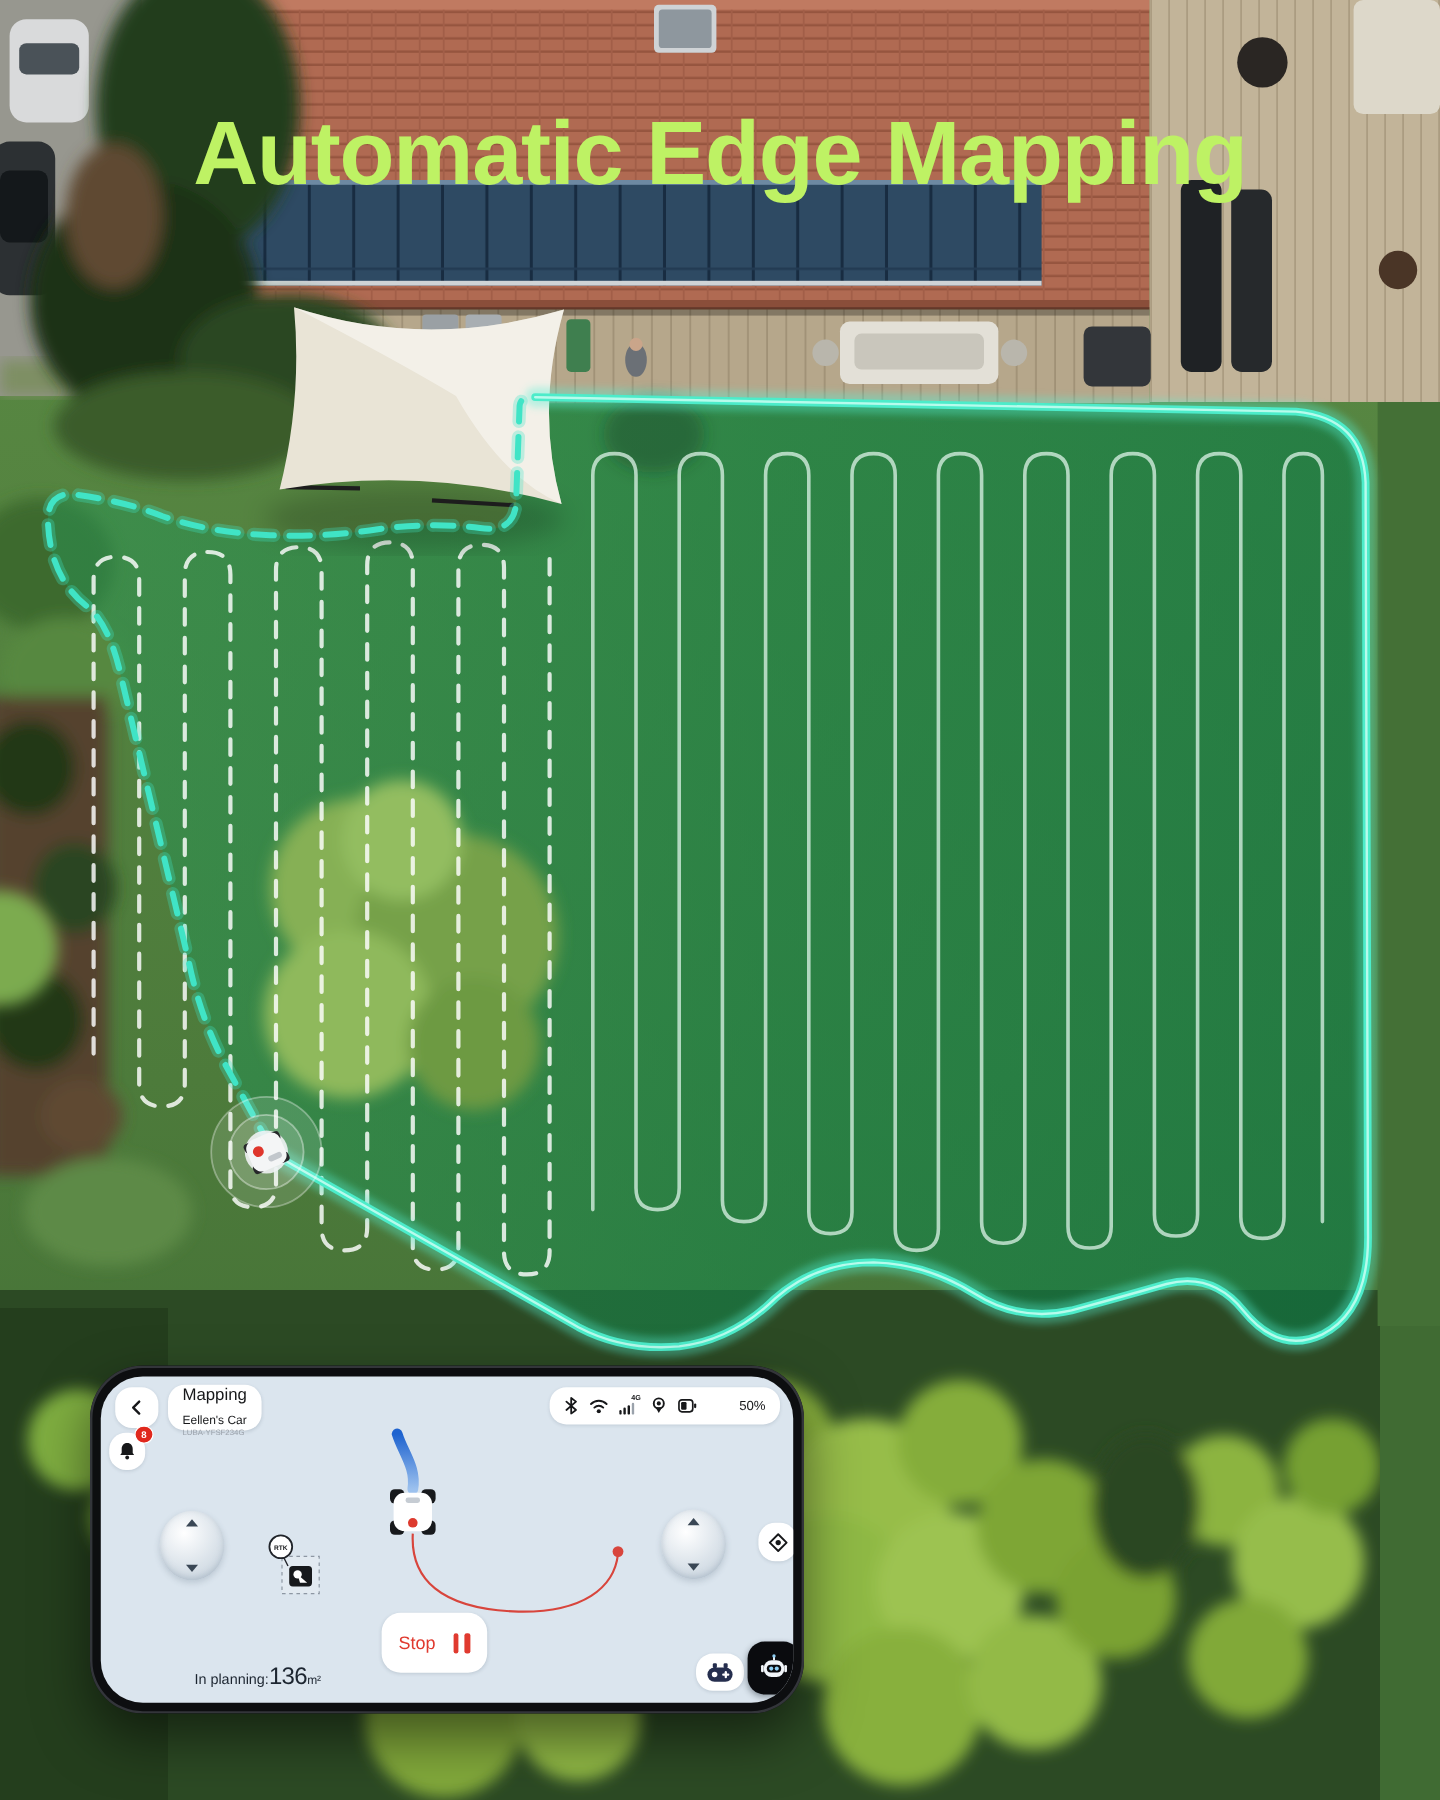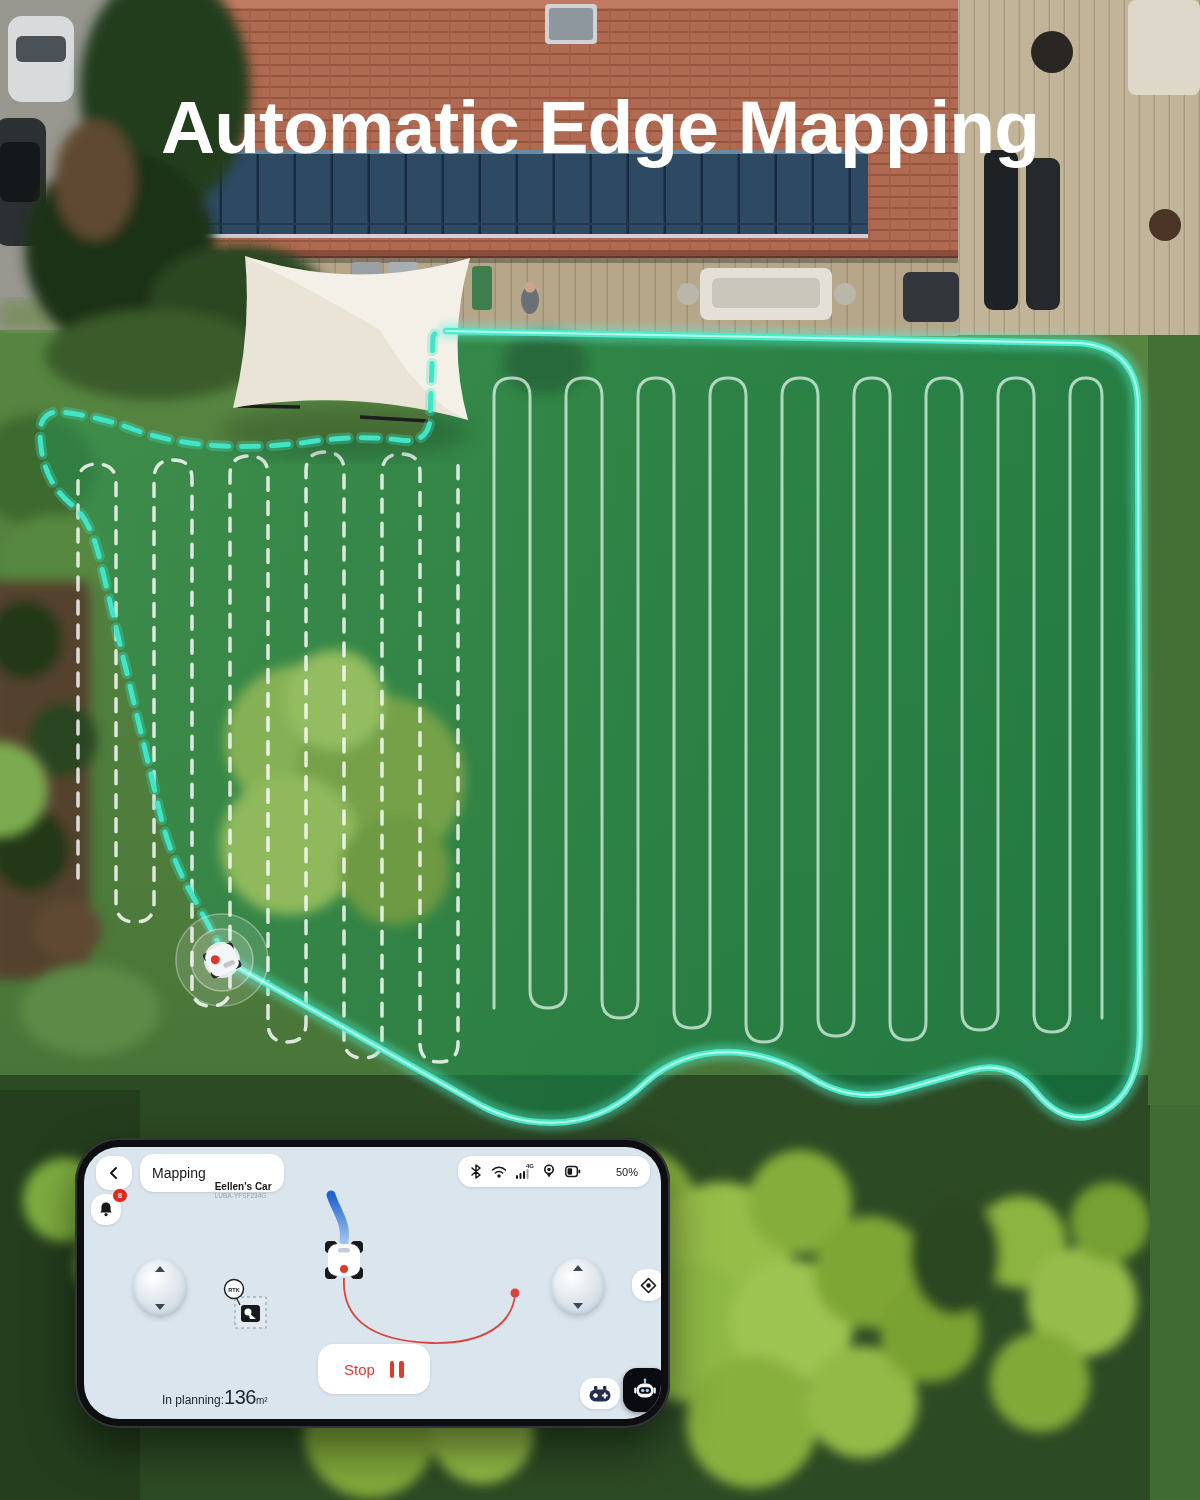--- a/index.html
+++ b/index.html
@@ -1,55 +1,55 @@
 <!DOCTYPE html>
 <html><head>
 <meta charset="utf-8">
 <style>
   html,body{margin:0;padding:0;background:#000;}
   .canvas{position:relative;width:1200px;height:1500px;overflow:hidden;
           font-family:"Liberation Sans",sans-serif;background:#4f7d3d;}
   .scene{position:absolute;inset:0;}
   
   .title{position:absolute;top:84px;left:0;width:100%;text-align:center;
-         font-size:75px;font-weight:bold;letter-spacing:-1px;color:#ffffff;}
+         font-size:75px;font-weight:bold;letter-spacing:-1px;color:#bef264;}
   
   .phone{position:absolute;left:75px;top:1138px;width:595px;height:290px;
          background:#0d0e10;border-radius:44px;padding:9px;box-sizing:border-box;
          box-shadow:0 20px 45px rgba(0,0,0,.5), inset 0 0 0 2px #33353a;}
   .screen{position:relative;width:100%;height:100%;background:#dbe5ee;
           border-radius:35px;overflow:hidden;}
   .pill{position:absolute;background:#fff;border-radius:14px;
         box-shadow:0 1px 3px rgba(40,60,80,.15);}
   .back-btn{left:12px;top:9px;width:36px;height:34px;display:flex;align-items:center;justify-content:center;border:none;}
-  .title-pill{left:56px;top:7px;height:38px;display:flex;align-items:center;gap:9px;padding:0 12px;}
+  .title-pill{left:56px;top:7px;height:38px;display:flex;align-items:center;gap:9px;padding:0 12px;flex-direction:column;}
   .mapping-label{font-size:14px;color:#17181a;}
   .device-block{display:flex;flex-direction:column;line-height:1.15;}
-  .device-name{font-size:10px;font-weight:bold;color:#17181a;margin-top:34px;}
+  .device-name{font-size:10px;font-weight:normal;color:#17181a;}
   .device-model{font-size:6.5px;color:#9aa2ab;}
   .status-pill{right:11px;top:9px;height:31px;display:flex;align-items:center;gap:9px;padding:0 12px;}
   .status-pill svg{display:block;}
   .cell-wrap{position:relative;width:17px;height:15px;}
   .cell-label{position:absolute;top:-1px;right:-1px;font-size:6px;font-weight:bold;color:#17181a;}
   .battery-pct{font-size:11px;color:#17181a;padding-left:26px;}
   .bell-btn{left:7px;top:47px;width:30px;height:31px;border:none;display:flex;align-items:center;justify-content:center;}
   .badge{position:absolute;top:-6px;right:-7px;min-width:10px;height:13px;padding:0 2px;
          background:#e0281d;border:1px solid #fff;border-radius:8px;color:#fff;
          font-size:8px;line-height:13px;text-align:center;font-weight:bold;}
   .joy{position:absolute;width:54px;height:58px;border-radius:50%;
        background:radial-gradient(circle at 38% 32%, #ffffff, #dbe3ea 55%, #c3cfda 100%);
        box-shadow:inset 0 -2px 5px rgba(120,140,160,.35), 0 2px 5px rgba(60,80,100,.2);}
   .joy .up,.joy .down{position:absolute;left:50%;transform:translateX(-50%);width:0;height:0;
        border-left:5px solid transparent;border-right:5px solid transparent;}
   .joy .up{top:7px;border-bottom:6px solid #3a4755;}
   .joy .down{bottom:7px;border-top:6px solid #3a4755;}
   .joy-left{left:49px;top:112px;}
   .joy-right{left:467px;top:111px;}
   .locate-btn{left:548px;top:122px;width:32px;height:32px;border:none;display:flex;align-items:center;justify-content:center;}
-  .stop-btn{left:234px;top:197px;width:112px;height:50px;border:none;border-radius:16px;
+  .stop-btn{left:234px;top:197px;width:88px;height:50px;border:none;border-radius:16px;
             display:flex;align-items:center;justify-content:center;gap:15px;}
   .stop-label{font-size:15px;color:#e03a2f;}
   .pause-icon{display:flex;gap:5px;}
   .pause-icon i{display:block;width:4.5px;height:17px;background:#e03a2f;border-radius:2px;}
   .planning{position:absolute;left:46px;top:239px;color:#1c2530;font-size:12px;display:flex;align-items:baseline;margin-left:32px;}
   .planning .value{font-size:20px;letter-spacing:-.5px;}
   .planning .unit{font-size:10px;}
   .gamepad-btn{left:496px;top:231px;width:40px;height:31px;border:none;display:flex;align-items:center;justify-content:center;}
   .robot-btn{position:absolute;left:539px;top:221px;width:44px;height:44px;border:none;border-radius:14px;
              background:#0a0b0e;display:flex;align-items:center;justify-content:center;

